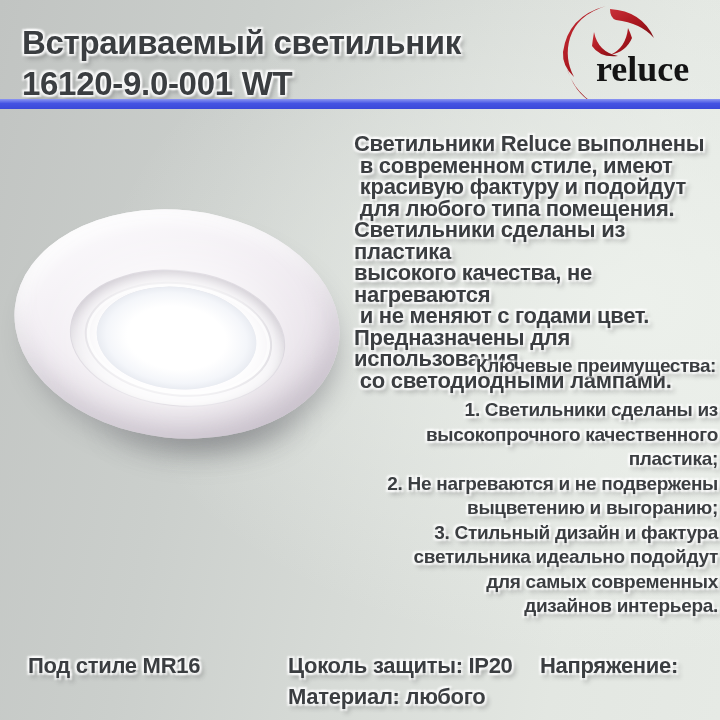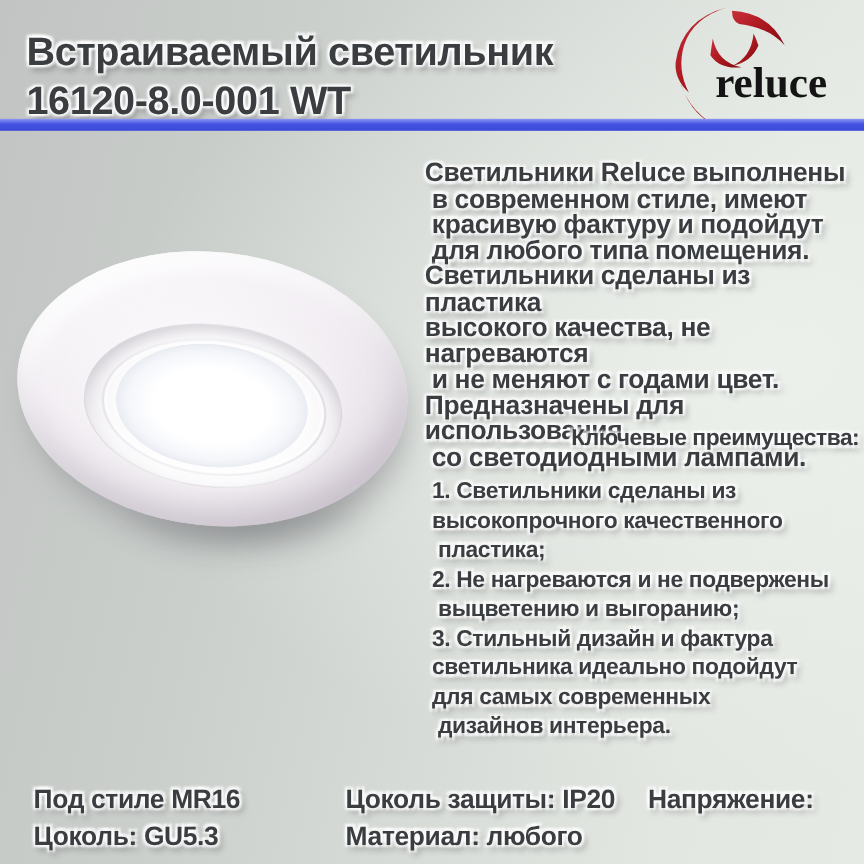--- a/index.html
+++ b/index.html
@@ -67,37 +67,37 @@
   .desc{
     position:absolute;left:354px;top:133px;width:362px;
     font-size:22px;line-height:21.5px;letter-spacing:-.3px;white-space:pre-wrap;
   }
   .adv-head{
     position:absolute;left:350px;top:355px;width:366px;margin:0;
     font-size:19px;letter-spacing:-.4px;text-align:right;
   }
   .adv{
     position:absolute;left:360px;top:398px;width:358px;
-    font-size:19px;line-height:24.5px;letter-spacing:-.3px;white-space:pre-wrap;
+    font-size:19px;line-height:24.5px;letter-spacing:-.3px;white-space:pre-wrap;text-align:right;
   }
   
   .spec-col{position:absolute;top:650px;font-size:22px;line-height:31px;letter-spacing:-.3px;}
   .spec-lamp-col{left:28px;}
   .spec-prot-col{left:288px;}
   .spec-volt-col{left:540px;width:172px;}
 </style>
 </head>
 <body>
 
 <div class="poster">
 
   <header>
     <div class="title emboss">
       <div>Встраиваемый светильник</div>
-      <div>16120-8.0-001 WT</div>
+      <div>16120-9.0-001 WT</div>
     </div>
     <div class="logo">
       <svg width="112" height="104" viewBox="0 0 112 104">
         <defs>
           <linearGradient id="rg" x1="0" y1="0" x2="1" y2="1">
             <stop offset="0" stop-color="#c93038"></stop>
             <stop offset="0.55" stop-color="#a8161e"></stop>
             <stop offset="1" stop-color="#7c0e14"></stop>
           </linearGradient>
         </defs>
@@ -141,21 +141,20 @@
 2. Не нагреваются и не подвержены
  выцветению и выгоранию;
 3. Стильный дизайн и фактура
 светильника идеально подойдут
 для самых современных
  дизайнов интерьера.</section>
 
   <footer>
     <div class="spec-col spec-lamp-col emboss">
       <div>Под стиле MR16</div>
-      <div>Цоколь: GU5.3</div>
     </div>
     <div class="spec-col spec-prot-col emboss">
       <div>Цоколь защиты: IP20</div>
       <div>Материал: любого</div>
     </div>
     <div class="spec-col spec-volt-col emboss">
       <div>Напряжение:</div>
     </div>
   </footer>
 

